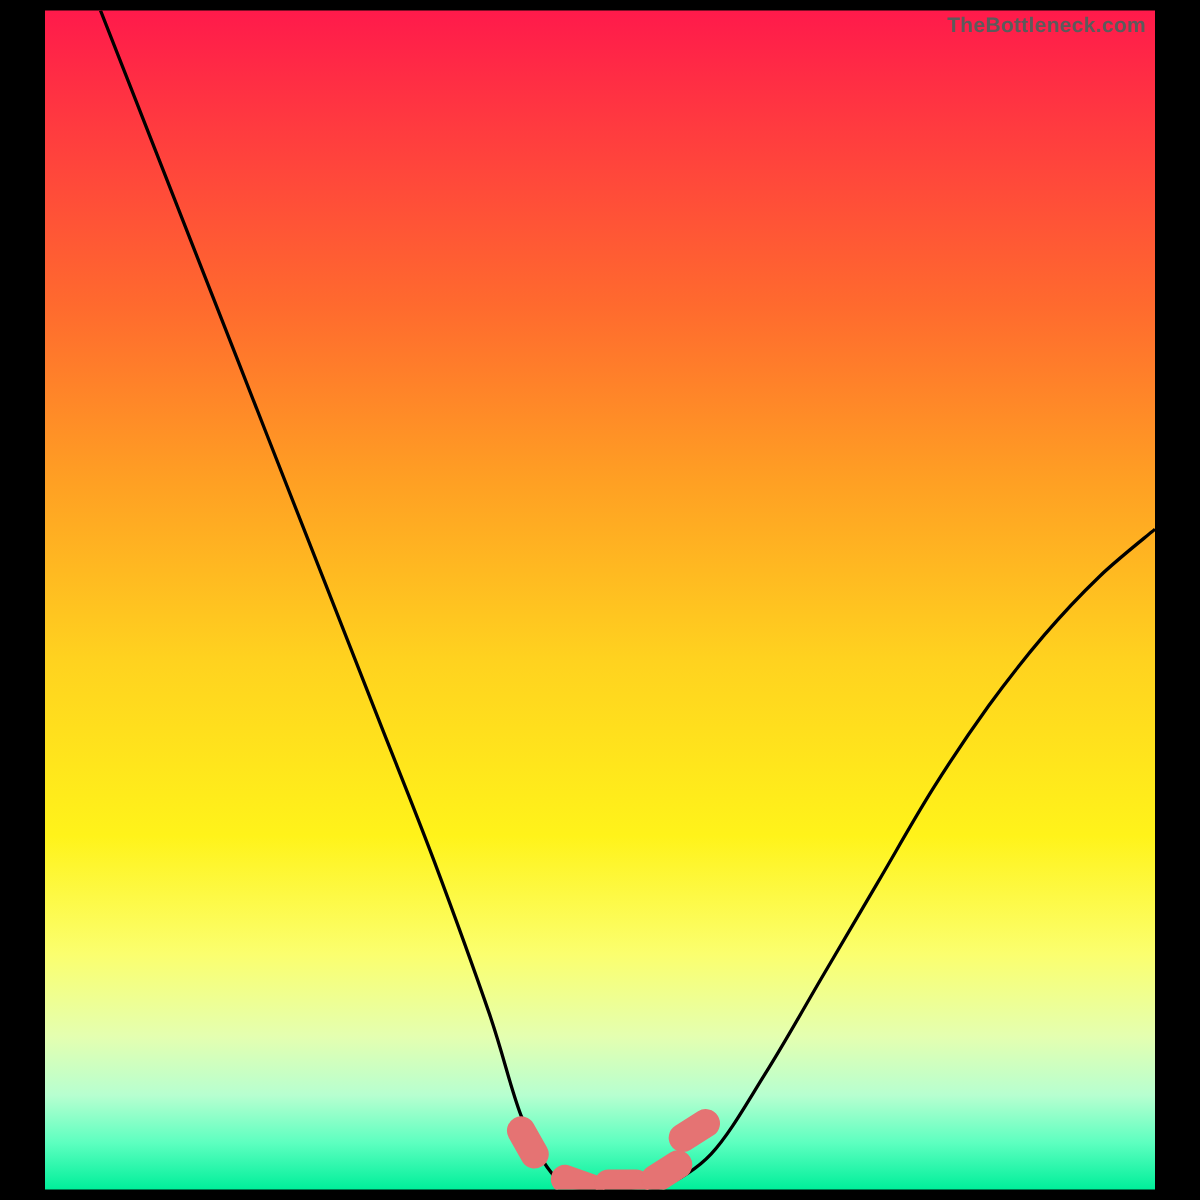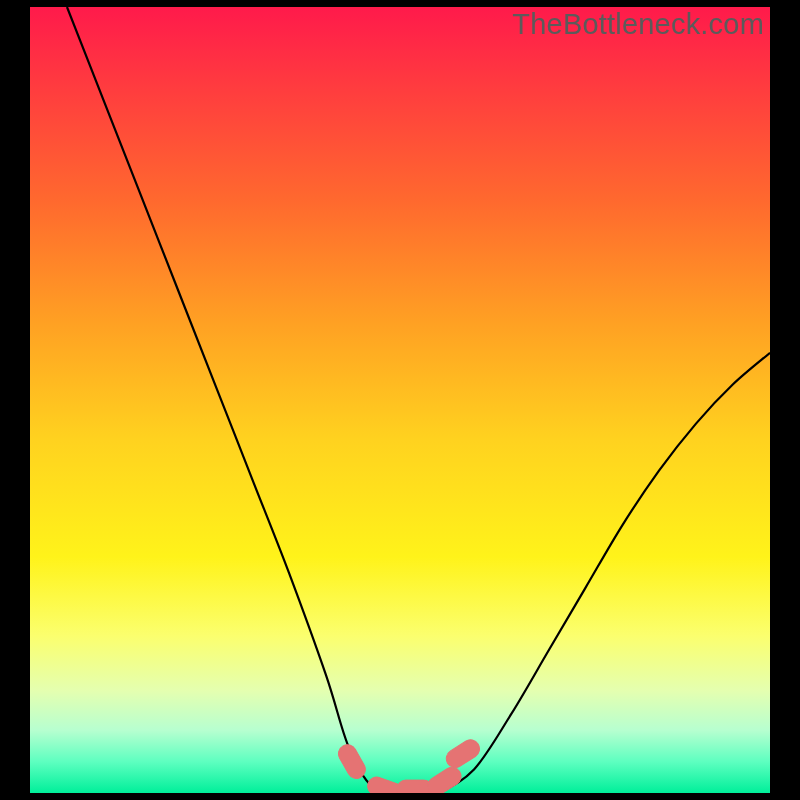--- a/index.html
+++ b/index.html
@@ -35,22 +35,22 @@
       #b7ffd0 92%,
       #5effc0 96%,
       #00ef9a 100%
     );
   }
   .watermark {
     position: absolute;
     top: 8px;
     right: 36px;
     color: #5b5b5b;
-    font-size: 29px;
-    font-weight: 400;
+    font-size: 14px;
+    font-weight: 700;
     letter-spacing: 0.2px;
     user-select: none;
   }
   svg.curve {
     position: absolute;
     left: 0;
     top: 0;
     width: 740px;
     height: 786px;
   }

